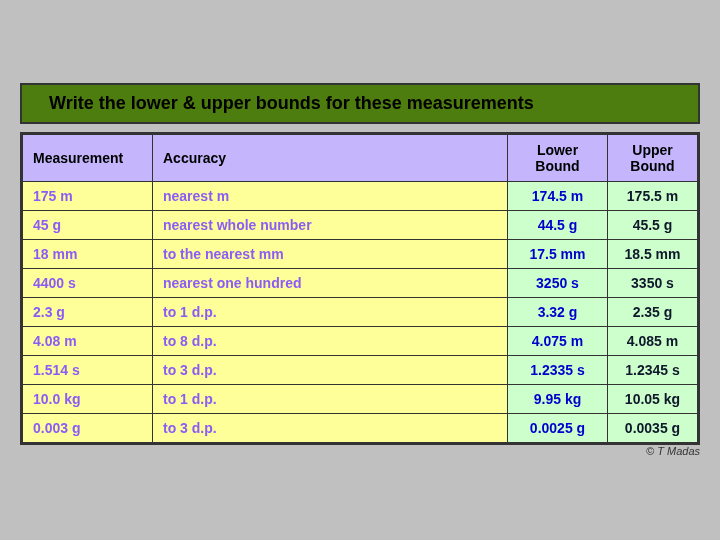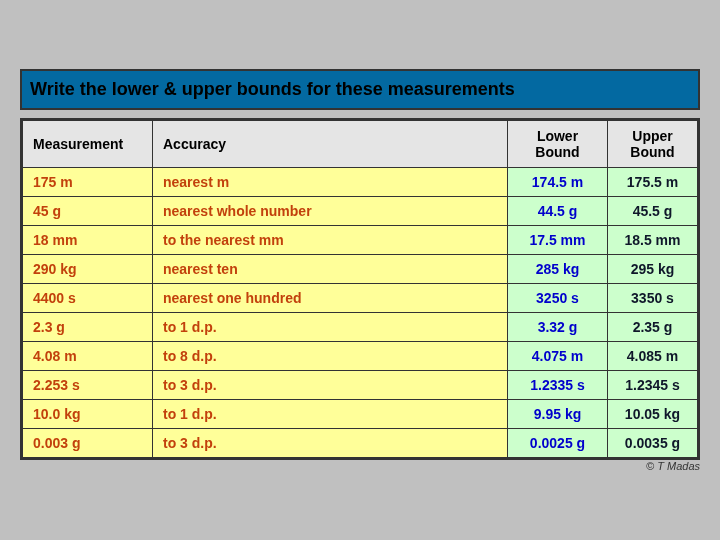--- a/index.html
+++ b/index.html
@@ -11,38 +11,38 @@
       align-items: center;
       justify-content: center;
       font-family: Arial, sans-serif;
     }
     .outer {
       background: #c0c0c0;
       width: 700px;
       padding: 10px;
     }
     .title-box {
-      background: #0369a1;
+      background: #4d7c0f;
       border: 2px solid #333;
-      padding: 8px 8px;
+      padding: 8px 27px;
       margin-bottom: 8px;
       font-size: 18px;
       font-weight: bold;
       color: #000;
     }
     .table-wrapper {
       border: 2px solid #333;
       background: white;
     }
     table {
       width: 100%;
       border-collapse: collapse;
     }
     thead tr {
-      background: #e5e5e5;
+      background: #c4b5fd;
     }
     thead th {
       border: 1px solid #333;
       padding: 7px 10px;
       font-size: 14px;
       font-weight: bold;
       text-align: center;
     }
     thead th:first-child {
       text-align: left;
@@ -55,21 +55,21 @@
       background: #ffffff;
     }
     tbody tr:nth-child(even) {
       background: #ffffff;
     }
     tbody td {
       border: 1px solid #333;
       padding: 6px 10px;
       font-size: 14px;
       font-weight: bold;
-      color: #c2410c;
+      color: #8b5cf6;
     }
     tbody td:first-child {
       background: #ffff99;
       width: 130px;
     }
     tbody td:nth-child(2) {
       background: #ffff99;
     }
     tbody td:nth-child(3) {
       background: #ccffcc;
@@ -118,45 +118,39 @@
             <td>44.5 g</td>
             <td>45.5 g</td>
           </tr>
           <tr>
             <td>18 mm</td>
             <td>to the nearest mm</td>
             <td>17.5 mm</td>
             <td>18.5 mm</td>
           </tr>
           <tr>
-            <td>290 kg</td>
-            <td>nearest ten</td>
-            <td>285 kg</td>
-            <td>295 kg</td>
-          </tr>
-          <tr>
             <td>4400 s</td>
             <td>nearest one hundred</td>
             <td>3250 s</td>
             <td>3350 s</td>
           </tr>
           <tr>
             <td>2.3 g</td>
             <td>to 1 d.p.</td>
             <td>3.32 g</td>
             <td>2.35 g</td>
           </tr>
           <tr>
             <td>4.08 m</td>
             <td>to 8 d.p.</td>
             <td>4.075 m</td>
             <td>4.085 m</td>
           </tr>
           <tr>
-            <td>2.253 s</td>
+            <td>1.514 s</td>
             <td>to 3 d.p.</td>
             <td>1.2335 s</td>
             <td>1.2345 s</td>
           </tr>
           <tr>
             <td>10.0 kg</td>
             <td>to 1 d.p.</td>
             <td>9.95 kg</td>
             <td>10.05 kg</td>
           </tr>

